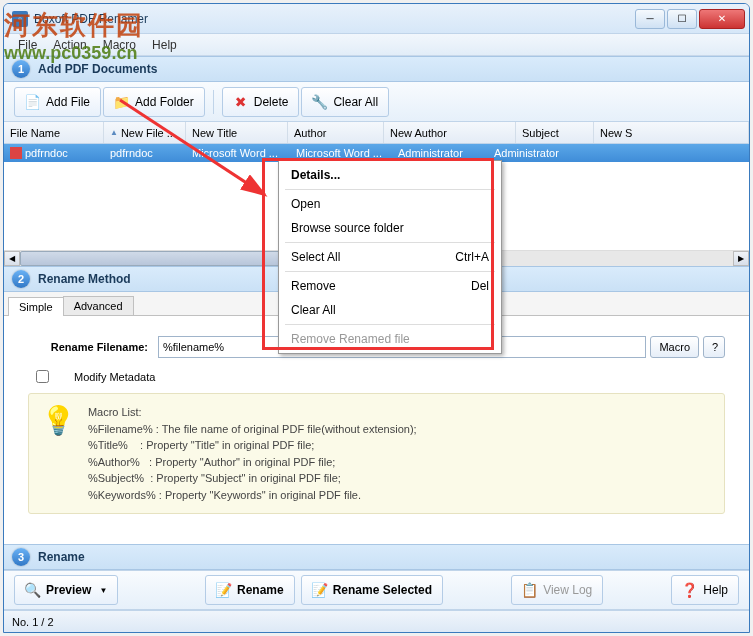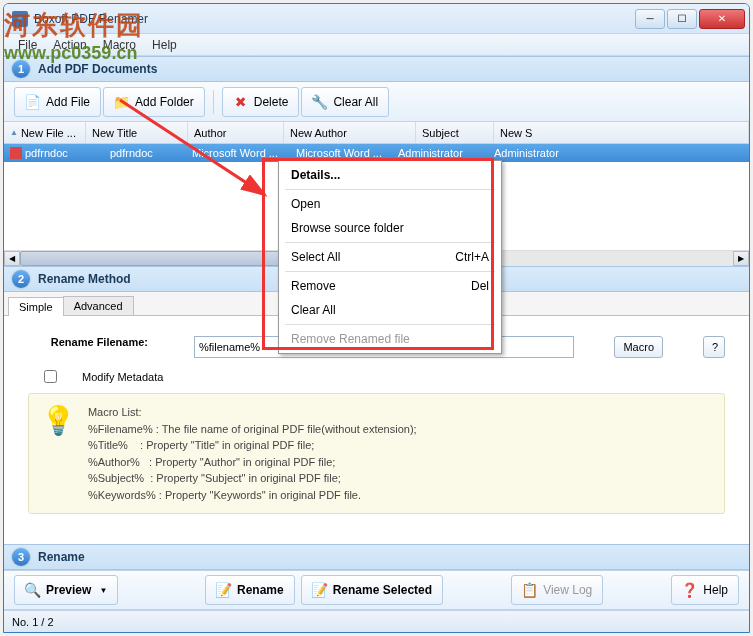--- a/index.html
+++ b/index.html
@@ -42,21 +42,21 @@
 .scroll-area { height: 16px; background: #f0f0f0; border-top: 1px solid #ddd; display: flex; }
 .scroll-track { flex: 1; background: #e8e8e8; position: relative; }
 .scroll-thumb { position: absolute; left: 0; width: 55%; height: 100%; background: linear-gradient(#d0dae8, #b8c6da); border: 1px solid #9ab; border-radius: 2px; }
 .scroll-btn { width: 16px; background: linear-gradient(#f0f3f8, #d8dfe9); border: 1px solid #bbb; display: flex; align-items: center; justify-content: center; font-size: 8px; }
 
 .tabs { height: 24px; background: #f5f5f5; display: flex; align-items: flex-end; padding: 0 4px; border-bottom: 1px solid #c0c0c0; }
 .tab { padding: 3px 10px; font-size: 11px; border: 1px solid #c0c0c0; border-bottom: none; background: #ebebeb; cursor: pointer; margin-right: -1px; }
 .tab.active { background: #fff; position: relative; top: 1px; }
 
 .rename-panel { flex: 1; background: #fff; padding: 20px 24px 10px 24px; font-size: 11px; }
-.form-row { display: flex; align-items: flex-start; margin-bottom: 12px; gap: 36px; }
+.form-row { display: flex; align-items: center; margin-bottom: 12px; }
 .form-label { width: 130px; font-weight: bold; text-align: right; padding-right: 10px; }
 .form-input { flex: 1; height: 22px; border: 1px solid #a0b4ca; padding: 0 4px; font-size: 11px; }
 .small-btn { height: 22px; padding: 0 8px; margin-left: 4px; background: linear-gradient(#fff, #e6eef8); border: 1px solid #a0b4ca; border-radius: 3px; font-size: 11px; cursor: pointer; }
 .help-btn { width: 22px; }
 .checkbox-row { display: flex; align-items: center; gap: 5px; margin-bottom: 10px; }
 
 .macro-box { background: #fbfae8; border: 1px solid #e6e2c0; border-radius: 3px; padding: 10px 12px; display: flex; gap: 12px; }
 .bulb { font-size: 28px; }
 .macro-text { font-size: 11px; line-height: 1.5; color: #444; white-space: pre; }
 
@@ -123,20 +123,23 @@
       <span class="tb-icon" style="color:#d33">✖</span>
       <span>Delete</span>
     </div>
     <div class="tb-btn">
       <span class="tb-icon" style="color:#d73">🔧</span>
       <span>Clear All</span>
     </div>
   </div>
 
   <div class="grid-header">
+    <div class="gh-cell col-fn">
+        <span>File Name</span>
+      </div>
     <div class="gh-cell col-nf">
         <span class="sort-arrow">▲</span>
         <span>New File ...</span>
       </div>
     <div class="gh-cell col-nt">
         <span>New Title</span>
       </div>
     <div class="gh-cell col-au">
         <span>Author</span>
       </div>
@@ -195,21 +198,21 @@
     <div class="tab">Advanced</div>
   </div>
 
   <div class="rename-panel">
     <div class="form-row">
       <div class="form-label">Rename Filename:</div>
       <input class="form-input" value="%filename%" style="">
       <button class="small-btn">Macro</button>
       <button class="small-btn help-btn">?</button>
     </div>
-    <div class="checkbox-row" style="margin-left:16px;gap:25px;">
+    <div class="checkbox-row" style="margin-left:8px;gap:25px;">
       <input type="checkbox" style="">
       <span>Modify Metadata</span>
     </div>
     <div class="macro-box">
       <div class="bulb">💡</div>
       <div class="macro-text"><span>Macro List:</span>
 <span>%Filename% : The file name of original PDF file(without extension);</span>
 <span>%Title%    : Property "Title" in original PDF file;</span>
 <span>%Author%   : Property "Author" in original PDF file;</span>
 <span>%Subject%  : Property "Subject" in original PDF file;</span>

